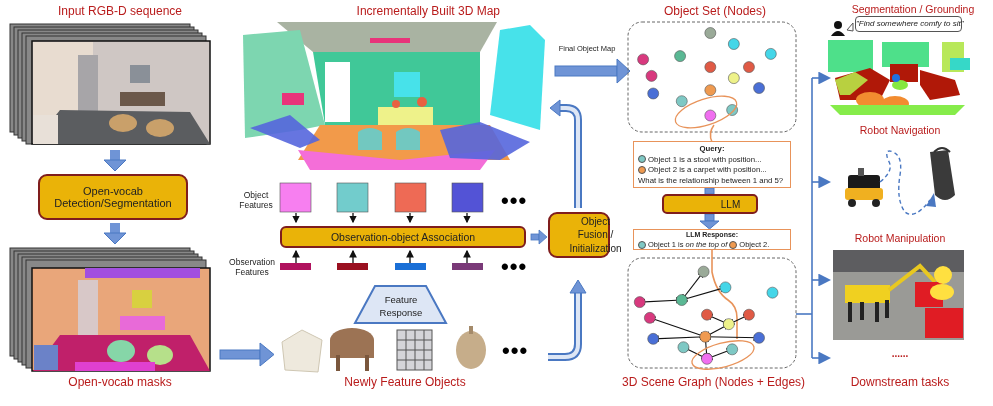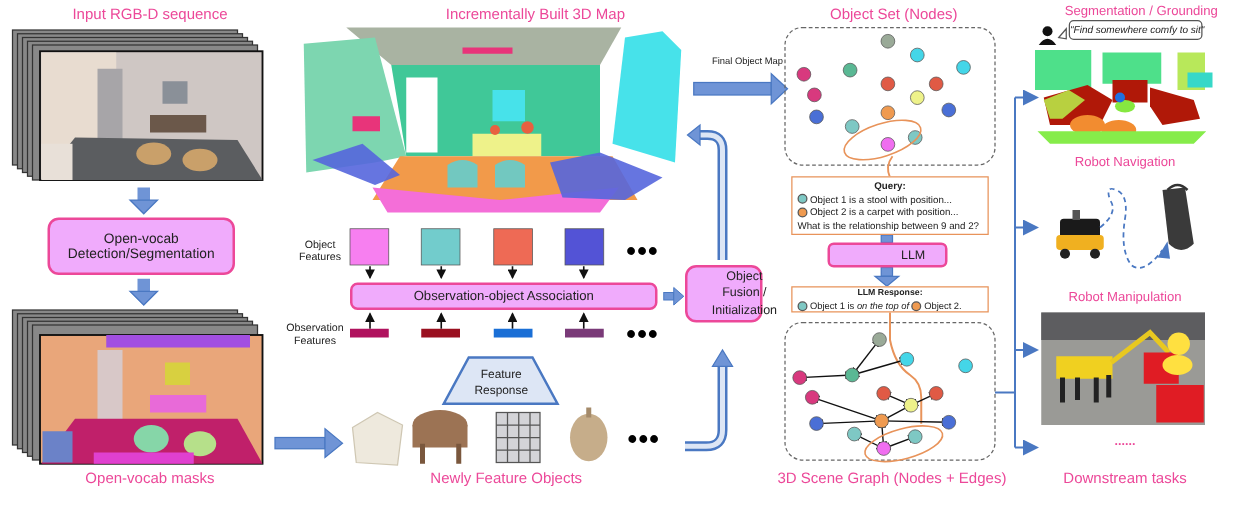--- a/index.html
+++ b/index.html
@@ -1,20 +1,20 @@
 <!DOCTYPE html>
 <html><head>
 <meta charset="utf-8">
 <style>
   html, body { margin:0; padding:0; background:#ffffff; }
   body { width:993px; height:406px; position:relative; overflow:hidden; font-family:"Liberation Sans", sans-serif; color:#222; }
   .abs { position:absolute; }
-  .title { font-size:12px; color:#ec4899; text-align:center; white-space:nowrap; }
+  .title { font-size:12px; color:#b91c1c; text-align:center; white-space:nowrap; }
   .small { font-size:8.5px; color:#222; text-align:center; }
-  .box { position:absolute; background:#f0abfc; border:2px solid #ec4899; border-radius:9px; display:flex; align-items:center; justify-content:center; text-align:center; font-size:11px; color:#222; box-sizing:border-box; }
+  .box { position:absolute; background:#eab308; border:2px solid #7f1d1d; border-radius:9px; display:flex; align-items:center; justify-content:center; text-align:center; font-size:11px; color:#222; box-sizing:border-box; }
   svg { position:absolute; left:0; top:0; }
   .dots { font-size:22px; font-weight:bold; letter-spacing:1px; color:#000; line-height:1; }
   .qbox { position:absolute; border:1.5px solid #e8935a; background:#fff; box-sizing:border-box; font-size:7.8px; color:#222; padding:2px 4px; line-height:1.35; }
   .dot { display:inline-block; width:6px; height:6px; border-radius:50%; border:1px solid #555; vertical-align:middle; margin-right:2px; }
 </style>
 </head>
 <body>
 
 <svg width="993" height="406">
   <defs>
@@ -319,27 +319,27 @@
 <div class="abs dots" style="left:501px;top:190px;">•••</div>
 <div class="abs dots" style="left:501px;top:256px;">•••</div>
 
 <div class="abs small" style="left:368px;top:294px;width:66px;font-size:9.5px;line-height:1.35;">Feature Response</div>
 
 <div class="abs dots" style="left:502px;top:340px;">•••</div>
 <div class="abs title" style="left:330px;top:375px;width:150px;">Newly Feature Objects</div>
 
 <div class="box" style="left:548px;top:212px;width:62px;height:46px;font-size:10px;line-height:1.35;padding-left:33px;">Object Fusion / Initialization</div>
 
-<div class="abs" style="left:552px;top:44px;width:70px;font-size:7.5px;text-align:center;margin-left:11px;">Final Object Map</div>
+<div class="abs" style="left:552px;top:44px;width:70px;font-size:7.5px;text-align:center;">Final Object Map</div>
 
 <div class="qbox" style="left:633px;top:141px;width:158px;height:47px;">
   <div style="text-align:center;font-weight:bold;"><span>Query</span>:</div>
   <div><span class="dot" style="background:#7ec8c4"></span><span>Object 1 is a stool with position...</span></div>
   <div><span class="dot" style="background:#ef9a50"></span><span>Object 2 is a carpet with position...</span></div>
-  <div>What is the relationship between 9 and 2?</div>
+  <div>What is the relationship between 1 and 5?</div>
 </div>
 
 <div class="box" style="left:662px;top:194px;width:96px;height:20px;border-radius:5px;font-size:10px;padding-left:41px;">LLM</div>
 
 <div class="qbox" style="left:633px;top:229px;width:158px;height:21px;padding:1px 4px;line-height:1.25;">
   <div style="text-align:center;font-weight:bold;font-size:7px;"><span>LLM Response</span>:</div>
   <div style="font-size:7.5px;"><span class="dot" style="background:#7ec8c4"></span><span>Object 1 is </span><i>on the top of</i> <span class="dot" style="background:#ef9a50"></span><span>Object 2.</span></div>
 </div>
 
 <div class="abs title" style="left:622px;top:375px;width:180px;">3D Scene Graph (Nodes + Edges)</div>

